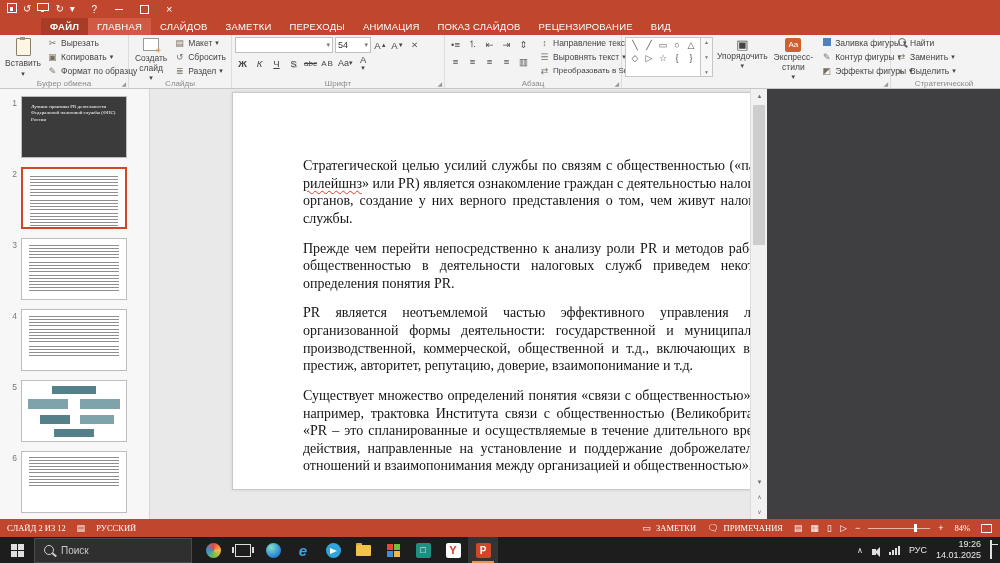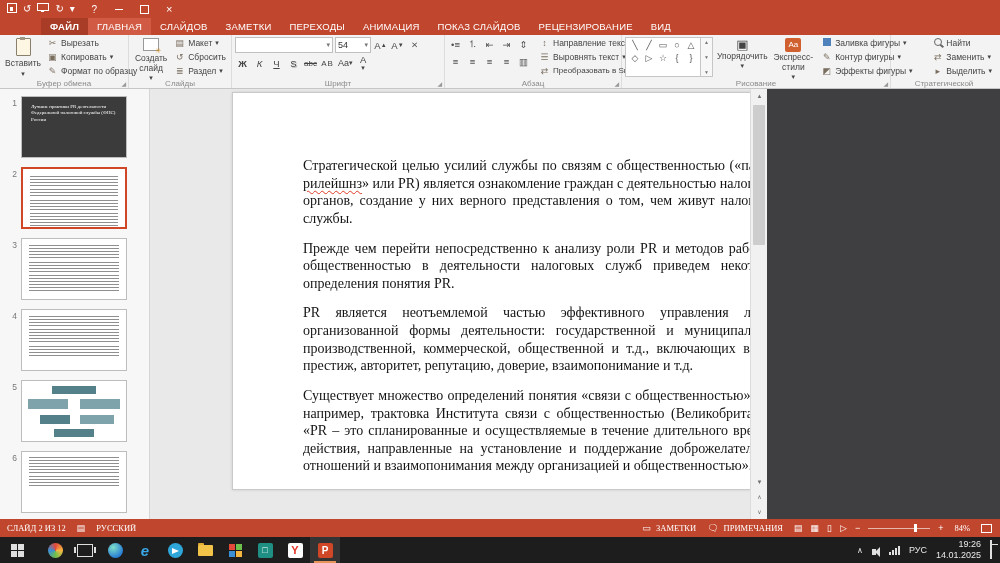--- a/index.html
+++ b/index.html
@@ -331,25 +331,24 @@
         </div>
         <div class="rsmall dd">
           <span class="ric">✎</span>
           <span>Контур фигуры</span>
         </div>
         <div class="rsmall dd">
           <span class="ric">◩</span>
           <span>Эффекты фигуры</span>
         </div>
       </div>
-      <span class="grp-label">Рисование</span>
       <span class="launcher">◢</span>
     </div>
 
-    <div class="grp" style="width:100px;border-right:none;justify-content:flex-end;">
+    <div class="grp" style="width:100px;border-right:none;">
       <div class="stackcol">
         <div class="rsmall">
           <span class="ric"><span class="mag"></span></span>
           <span>Найти</span>
         </div>
         <div class="rsmall dd">
           <span class="ric">⇄</span>
           <span>Заменить</span>
         </div>
         <div class="rsmall dd">
@@ -465,20 +464,24 @@
 
   <div class="taskbar">
     <div class="startbtn">
       <span class="winlogo">
           <span></span>
           <span></span>
           <span></span>
           <span></span>
         </span>
     </div>
+    <div class="searchbox">
+      <span class="tmag"></span>
+      <span>Поиск</span>
+    </div>
     <div class="ticons">
       <div class="ticon">
           <span class="ball"></span>
         </div>
       <div class="ticon">
           <span class="taskview"></span>
         </div>
       <div class="ticon">
           <span class="edgeball"></span>
         </div>

